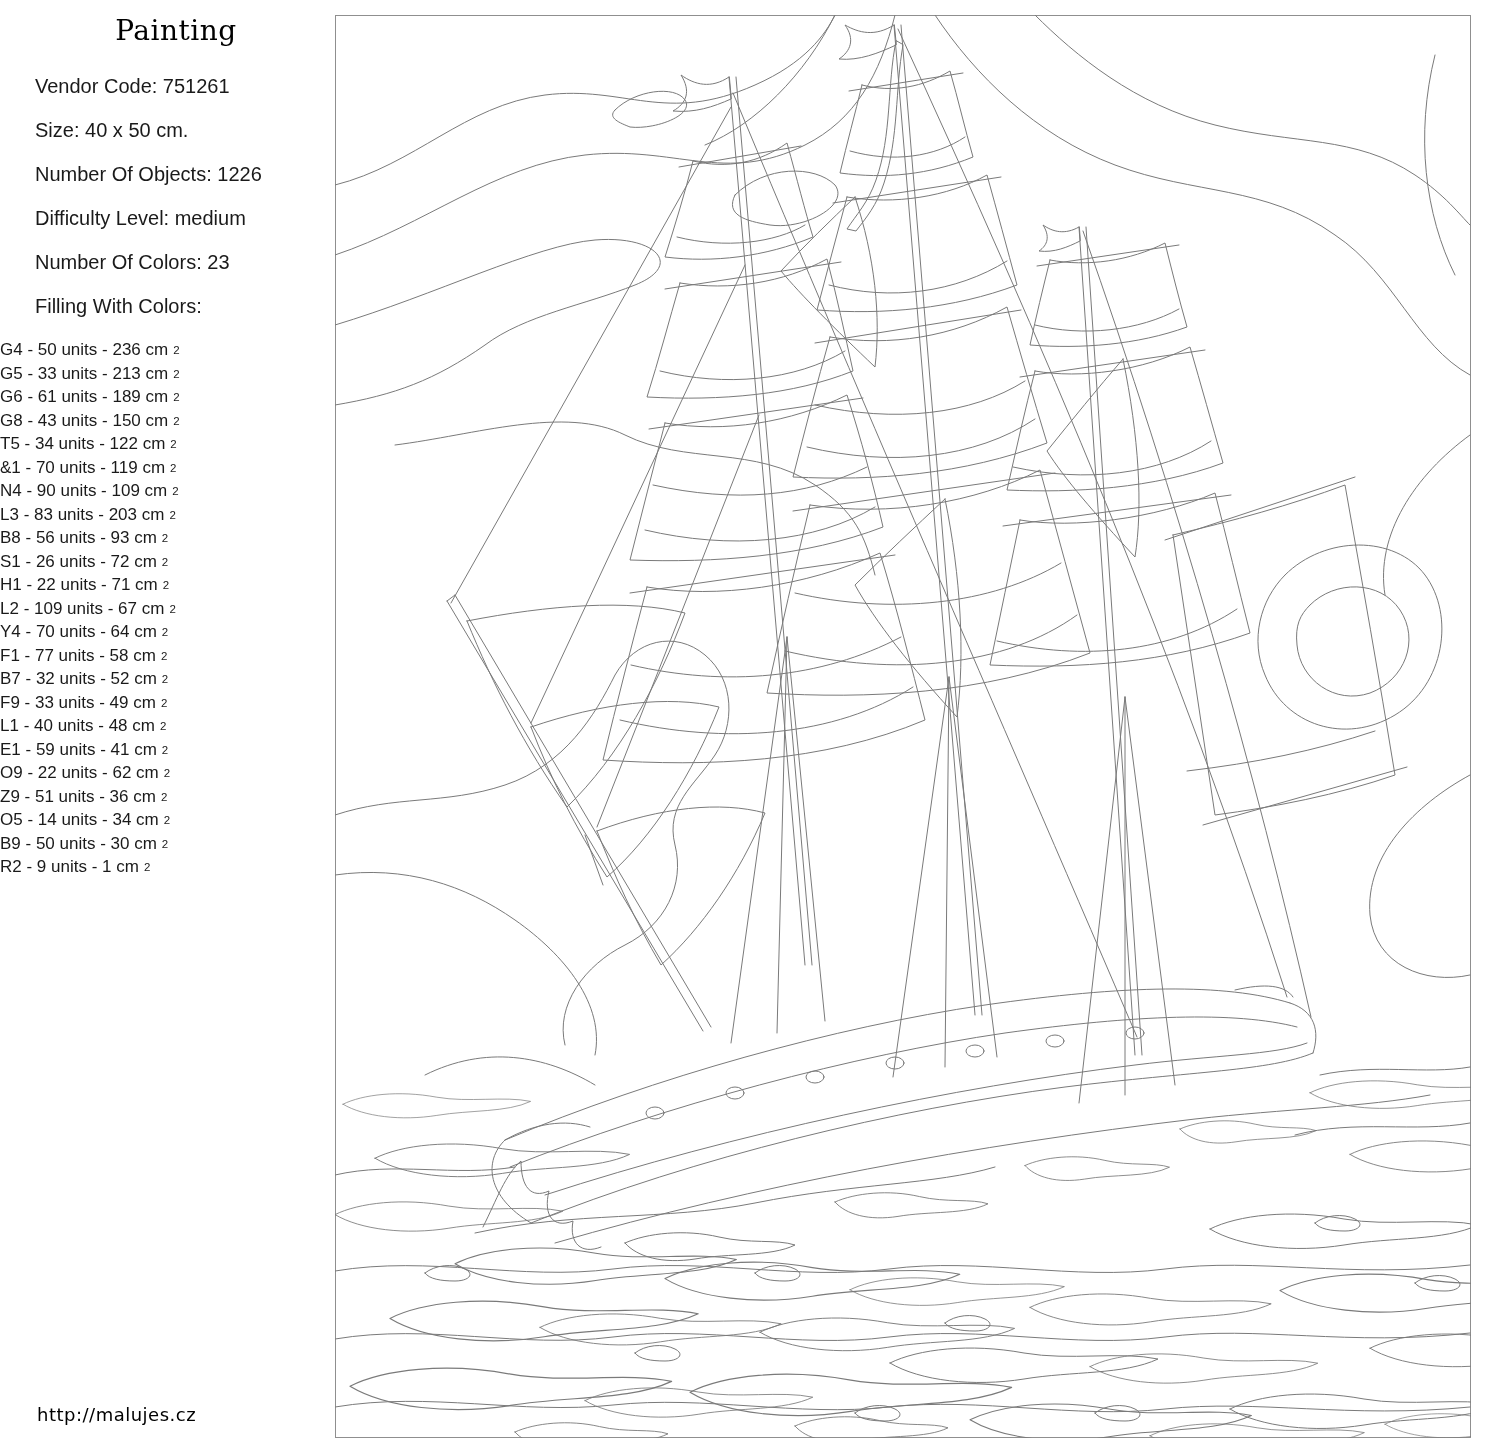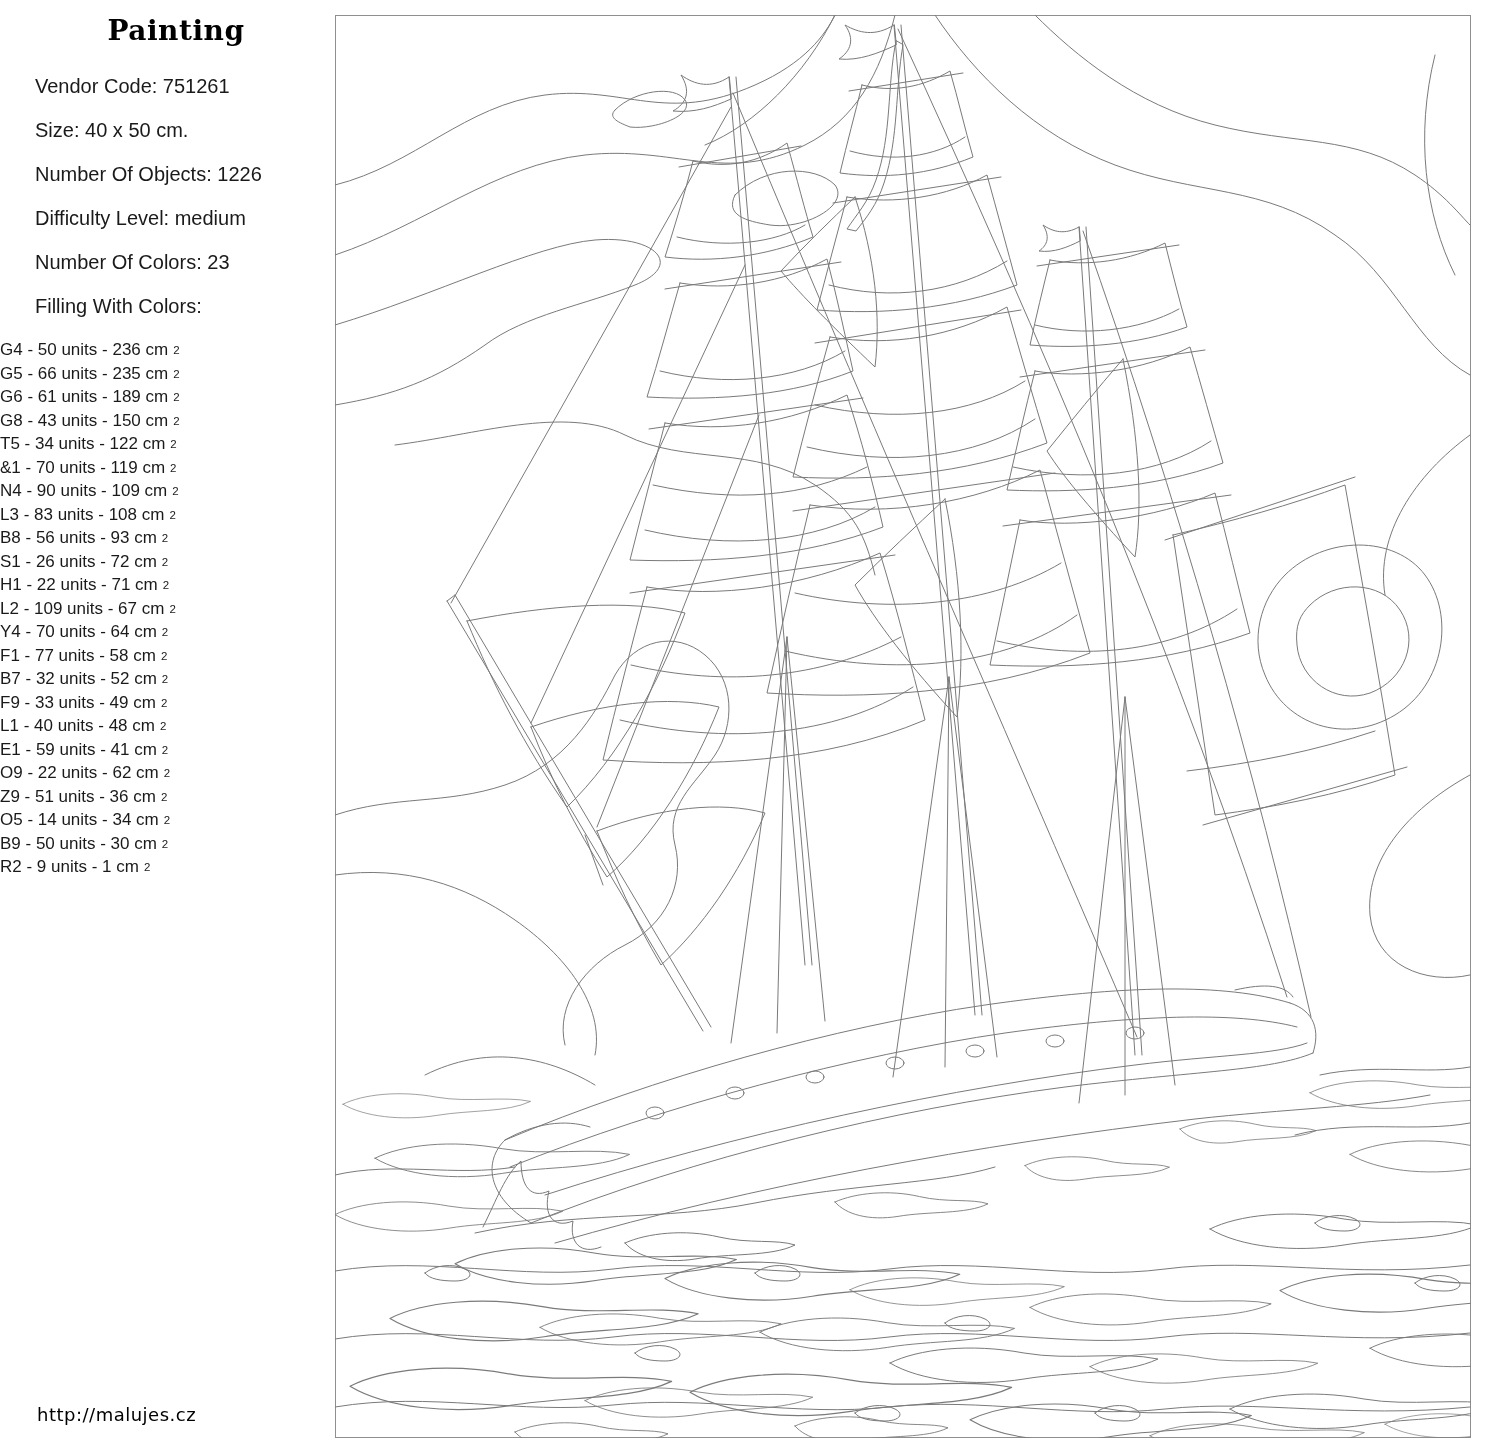--- a/index.html
+++ b/index.html
@@ -1,21 +1,21 @@
 <!DOCTYPE html>
 <html><head>
 <meta charset="utf-8">
 <style>
   html,body{margin:0;padding:0;background:#fff;}
   body{width:1487px;height:1453px;overflow:hidden;}
   .sheet{position:relative;width:1487px;height:1453px;background:#fff;
          font-family:"Liberation Sans",sans-serif;color:#111;}
   .sidebar{position:absolute;left:0;top:12px;width:335px;}
   .title{margin:0 0 26px 0;width:352px;text-align:center;
-         font-family:"DejaVu Serif",serif;font-weight:bold;
+         font-family:"DejaVu Serif",serif;font-weight:normal;
          font-size:28px;line-height:37px;color:#000;letter-spacing:.5px;}
   .title .line{display:block;}
   .title .line2{word-spacing:9px;}
   .info{margin-left:35px;margin-top:8px;}
   .info p{margin:0 0 21px 0;font-size:20px;line-height:23px;color:#1a1a1a;}
   .color-list{margin-top:12px;}
   .color-row{font-size:17px;line-height:21.5px;color:#1a1a1a;white-space:nowrap;}
   .color-row .sq{font-size:11.5px;position:relative;top:-1px;margin-left:5px;}
   .canvas-wrap{position:absolute;left:335px;top:15px;width:1136px;height:1423px;}
   .art{display:block;width:1136px;height:1423px;}
@@ -38,33 +38,33 @@
       <p>Vendor Code: 751261</p>
       <p>Size: 40 x 50 cm.</p>
       <p>Number Of Objects: 1226</p>
       <p>Difficulty Level: medium</p>
       <p>Number Of Colors: 23</p>
       <p>Filling With Colors:</p>
     </div>
     <div class="color-list">
     <div class="color-row"><span>G4 - 50 units - 236 cm</span><span class="sq">2</span></div>
 
-    <div class="color-row"><span>G5 - 66 units - 235 cm</span><span class="sq">2</span></div>
+    <div class="color-row"><span>G5 - 33 units - 213 cm</span><span class="sq">2</span></div>
 
     <div class="color-row"><span>G6 - 61 units - 189 cm</span><span class="sq">2</span></div>
 
     <div class="color-row"><span>G8 - 43 units - 150 cm</span><span class="sq">2</span></div>
 
     <div class="color-row"><span>T5 - 34 units - 122 cm</span><span class="sq">2</span></div>
 
     <div class="color-row"><span>&amp;1 - 70 units - 119 cm</span><span class="sq">2</span></div>
 
     <div class="color-row"><span>N4 - 90 units - 109 cm</span><span class="sq">2</span></div>
 
-    <div class="color-row"><span>L3 - 83 units - 108 cm</span><span class="sq">2</span></div>
+    <div class="color-row"><span>L3 - 83 units - 203 cm</span><span class="sq">2</span></div>
 
     <div class="color-row"><span>B8 - 56 units - 93 cm</span><span class="sq">2</span></div>
 
     <div class="color-row"><span>S1 - 26 units - 72 cm</span><span class="sq">2</span></div>
 
     <div class="color-row"><span>H1 - 22 units - 71 cm</span><span class="sq">2</span></div>
 
     <div class="color-row"><span>L2 - 109 units - 67 cm</span><span class="sq">2</span></div>
 
     <div class="color-row"><span>Y4 - 70 units - 64 cm</span><span class="sq">2</span></div>

